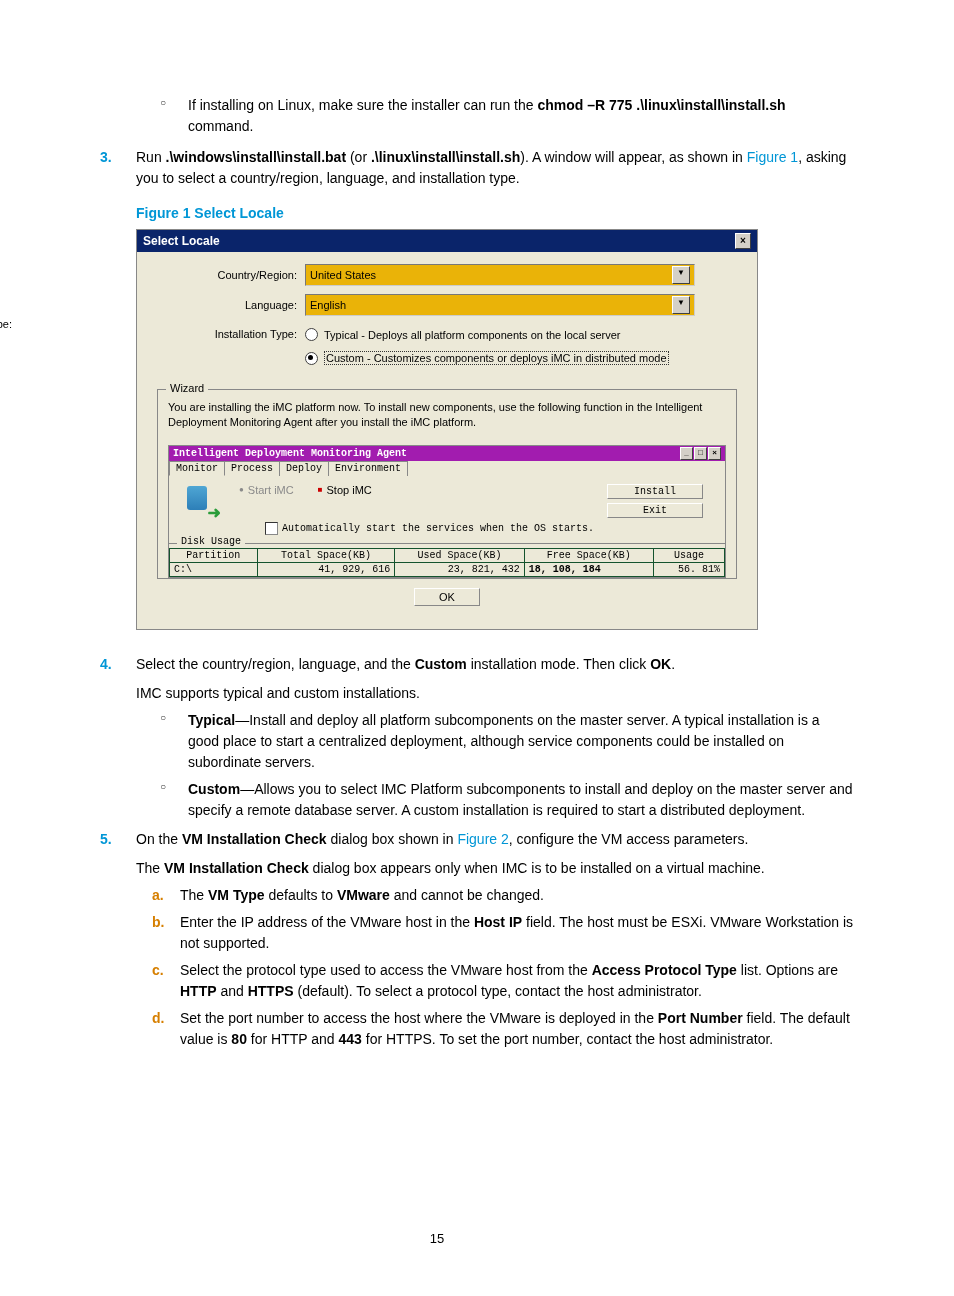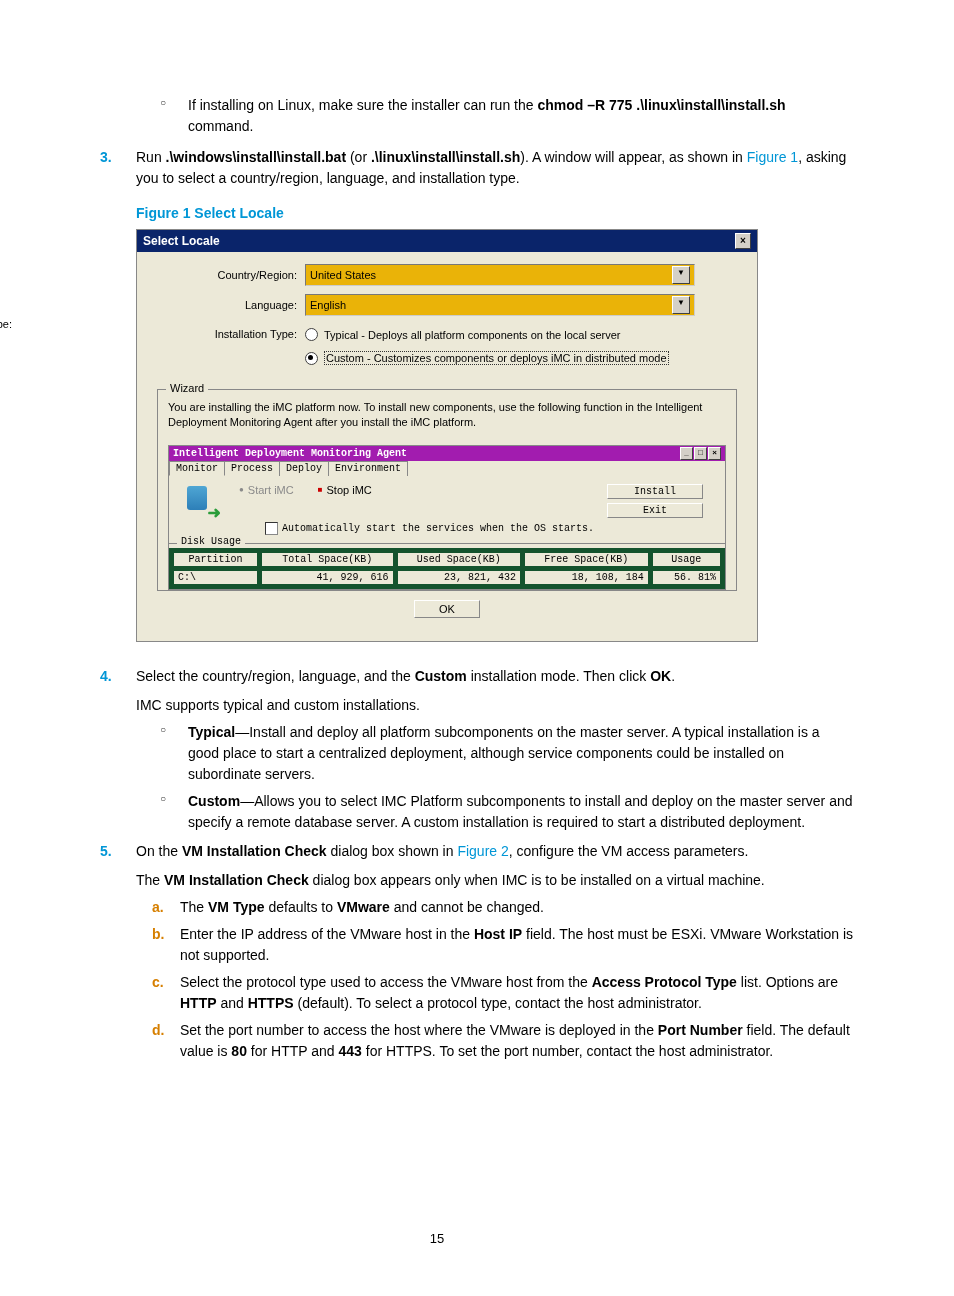--- a/index.html
+++ b/index.html
@@ -148,21 +148,21 @@
   .win-icons span { width:11px; height:11px; background:#d4d0c8; border:1px solid #fff; border-right-color:#404040; border-bottom-color:#404040; font-size:8px; text-align:center; line-height:9px; color:#000; font-family:Arial; }
   .tabs { display: flex; background: #ece9d8; font-size: 10px; font-family: "Courier New", monospace; }
   .tab { border: 1px solid #888; border-bottom: none; background: #ece9d8; padding: 1px 6px; position: relative; margin-right: -1px; }
   .tab.active { background: #ece9d8; border-bottom: 1px solid #ece9d8; z-index: 1; }
   .btn-small { border: 1px solid #888; border-top-color: #fff; border-left-color: #fff; padding: 1px 12px; background: #ece9d8; font-family: "Courier New", monospace; font-size: 10px; min-width: 70px; text-align: center; }
   .auto-row { padding: 2px 14px 8px 96px; font-family: "Courier New", monospace; font-size: 10px; display: flex; align-items: center; gap: 4px; }
   .chk { width: 11px; height: 11px; border: 1px inset #888; background: #fff; }
   .disk-fs { border: 1px solid #888; margin: 0; position: relative; border-bottom: none; border-left: none; border-right: none; }
   .disk-fs .legend { position: absolute; top: -8px; left: 8px; background: #ece9d8; padding: 0 4px; font-size: 10px; font-family: "Courier New", monospace; }
   .disk-table { width: 100%; border-collapse: collapse; font-family: "Courier New", monospace; font-size: 10px; margin-top: 4px; }
-  .disk-table th, .disk-table td { border: 5px solid #14532d; padding: 1px 4px; }
+  .disk-table th, .disk-table td { border: 1px solid #14532d; padding: 1px 4px; }
   .disk-table th { font-weight: normal; }
   .ok-row { text-align: center; padding: 12px 0 14px 0; }
   .ok-btn { border: 1px solid #888; border-top-color: #fff; border-left-color: #fff; padding: 2px 24px; background: #ece9d8; font-size: 11px; }
   .page-num { position: absolute; bottom: 50px; left: 0; width: 874px; text-align: center; font-size: 13px; }
   .gap { height: 24px; }
   .icon-stub { width:36px; height:36px; position:relative; }
   .icon-stub::before { content:""; position:absolute; top:2px; left:4px; width:20px; height:24px; background:linear-gradient(#4fa6d4,#2d7fb8); border-radius:3px; }
   .icon-stub::after { content:"➜"; position:absolute; bottom:-2px; right:-2px; color:#2a9d3a; font-size:16px; font-weight:bold; }
   .btn-col { display:flex; flex-direction:column; gap:4px; margin-left:auto; padding-right:12px; }
   .start-i { color:#8a8a8a; display:inline-flex; align-items:center; gap:4px; }
@@ -272,21 +272,21 @@
                 <th>Partition</th>
                 <th>Total Space(KB)</th>
                 <th>Used Space(KB)</th>
                 <th>Free Space(KB)</th>
                 <th>Usage</th>
               </tr>
               <tr>
                 <td style="text-align:left;">C:\</td>
                 <td style="text-align:right;">41, 929, 616</td>
                 <td style="text-align:right;">23, 821, 432</td>
-                <td style="text-align:right;">18, 108, 184</td>
+                <td style="font-weight:bold;">18, 108, 184</td>
                 <td style="text-align:right;">56. 81%</td>
               </tr>
             </tbody>
               </table>
           </div>
         </div>
       </div>
 
       <div class="ok-row">
         <span class="ok-btn">OK</span>

